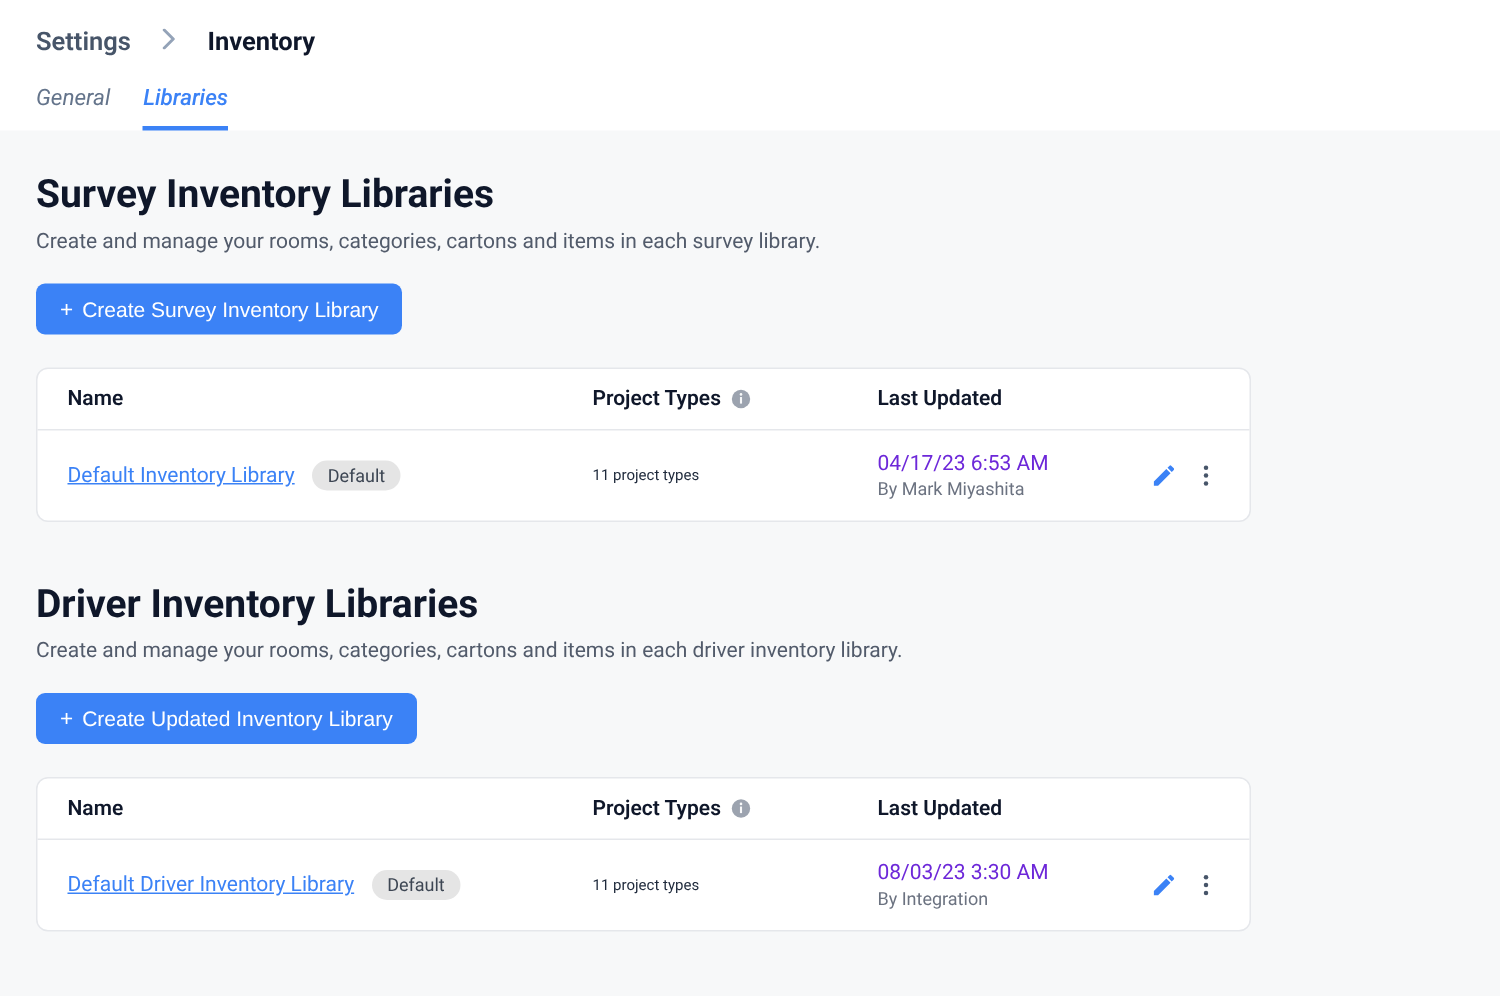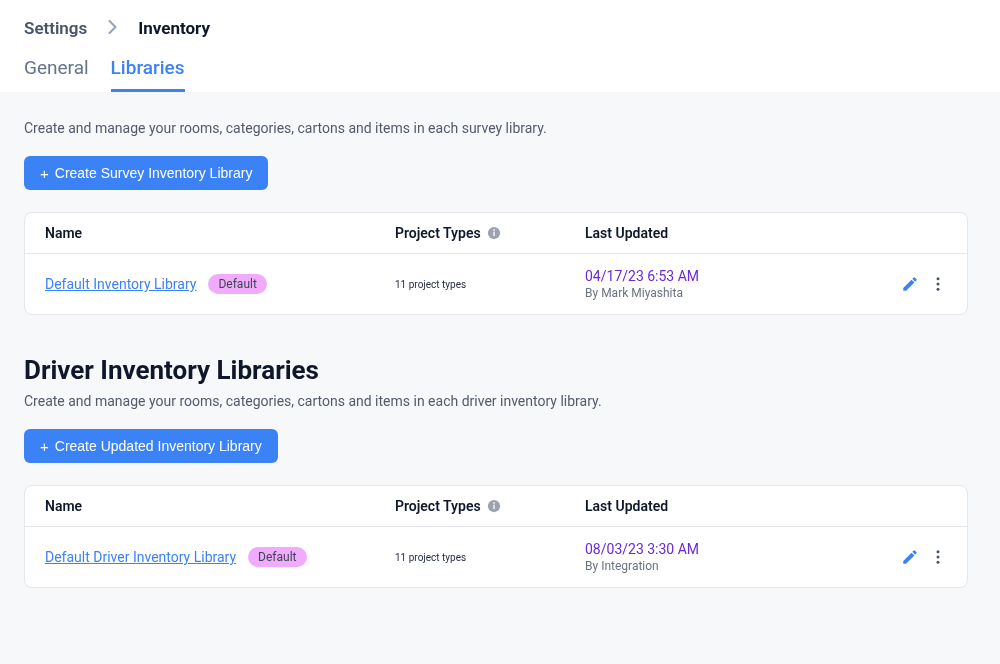--- a/index.html
+++ b/index.html
@@ -36,25 +36,26 @@
     }
     .breadcrumb-current {
       color: #0f172a;
       font-weight: 700;
     }
     .tabs {
       display: flex;
       gap: 22px;
     }
     .tab {
-      font-size: 19px;
+      font-size: 15px;
       color: #64748b;
       padding: 4px 0 10px 0;
       cursor: pointer;
       border-bottom: 3px solid transparent;
+      font-style: italic;
     }
     .tab.active {
       color: #3b82f6;
       border-bottom-color: #3b82f6;
       font-weight: 500;
     }
     .content {
       background: #f7f8f9;
       padding: 28px 24px 40px 24px;
       min-height: 580px;
@@ -88,21 +89,21 @@
       margin-bottom: 22px;
     }
     .plus {
       font-size: 15px;
       line-height: 1;
     }
     .table {
       background: #ffffff;
       border: 1px solid #e5e7eb;
       border-radius: 8px;
-      width: 944px;
+      width: 810px;
     }
     .thead {
       display: flex;
       padding: 12px 20px;
       border-bottom: 1px solid #e5e7eb;
       font-size: 14px;
       font-weight: 600;
       color: #0f172a;
     }
     .trow {
@@ -114,21 +115,21 @@
     .col-types { flex: 0 0 190px; display: flex; align-items: center; gap: 6px; }
     .col-updated { flex: 0 0 160px; }
     .col-actions { flex: 1; display: flex; justify-content: flex-end; align-items: center; gap: 10px; }
     .link {
       color: #3b82f6;
       text-decoration: underline;
       font-size: 14px;
       cursor: pointer;
     }
     .badge {
-      background: #f0abfc;
+      background: #e5e5e5;
       color: #3d4653;
       font-size: 12px;
       padding: 3px 10px;
       border-radius: 12px;
     }
     .cell-text {
       font-size: 10px;
       color: #1e293b;
     }
     .updated-date {
@@ -178,20 +179,21 @@
   </div>
   <div class="tabs">
     <div class="tab">General</div>
     <div class="tab active">Libraries</div>
   </div>
 </div>
 
 <div class="content">
 
   <div class="section">
+    <h2 class="section-title">Survey Inventory Libraries</h2>
     <p class="section-desc">Create and manage your rooms, categories, cartons and items in each survey library.</p>
     <button class="create-btn">
       <span class="plus">+</span>
       <span>Create Survey Inventory Library</span>
     </button>
     <div class="table">
       <div class="thead">
         <div class="col-name">Name</div>
         <div class="col-types">
           <span>Project Types</span>

